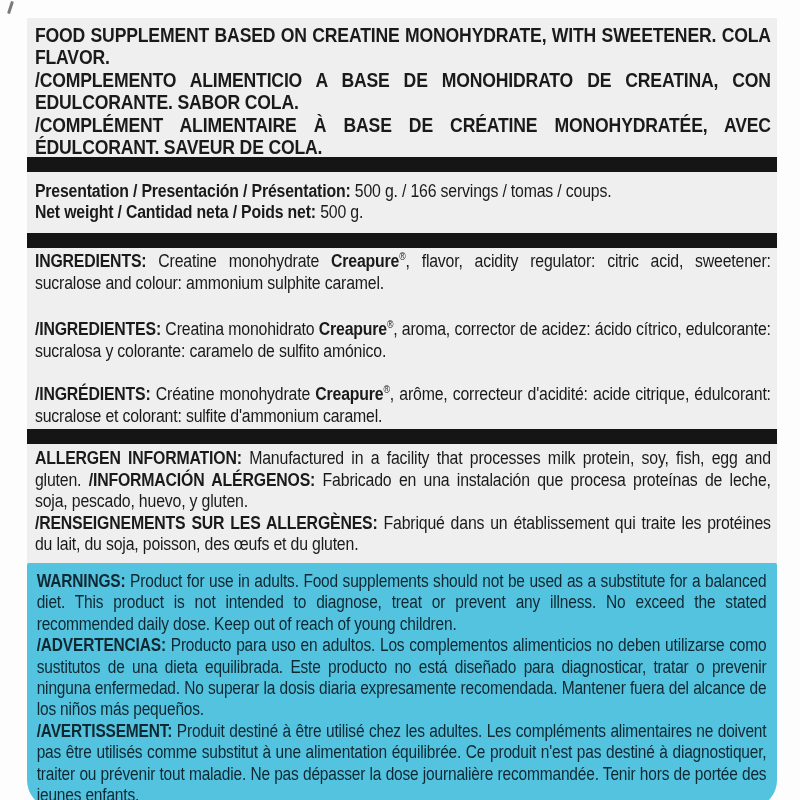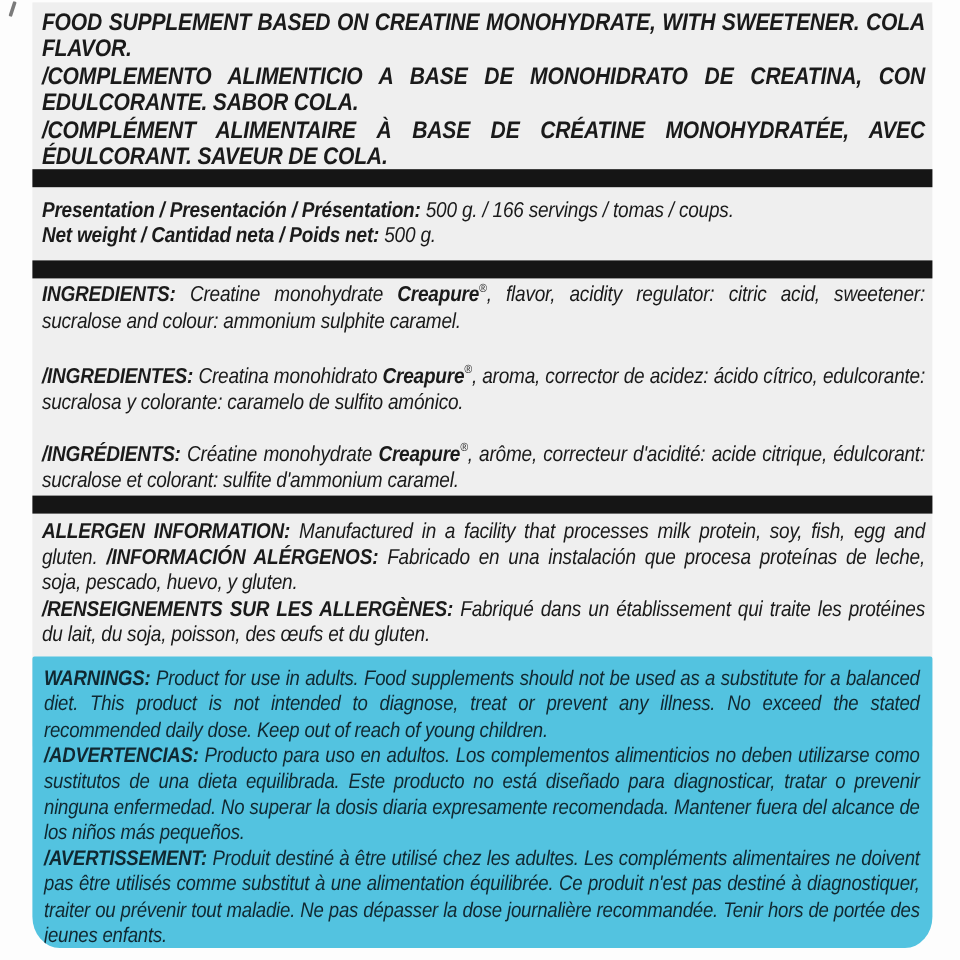--- a/index.html
+++ b/index.html
@@ -13,23 +13,22 @@
     font-family:"Liberation Sans","DejaVu Sans",sans-serif;
     color:var(--text);
     position:relative;
     overflow:hidden;
   }
   .scan-mark{
     position:absolute;left:9px;top:1px;width:3px;height:13px;
     background:#5a5a5a;transform:rotate(18deg);border-radius:1px;opacity:.8;
   }
   .label{
-    position:absolute;left:27px;top:2px;width:750px;height:620px;
+    position:absolute;left:27px;top:18px;width:750px;height:620px;
     background:var(--label-bg);
-    font-style:italic;
   }
   
   .inner{
     position:absolute;left:0;top:0;width:852px;height:791px;
     transform:scaleX(0.8803);transform-origin:left top;
   }
   .block{position:absolute;left:9px;right:7px;}
   .bar{position:absolute;left:0;right:0;height:15px;background:var(--bar);}
   .b{font-weight:700;}
   .just{text-align:justify;}

